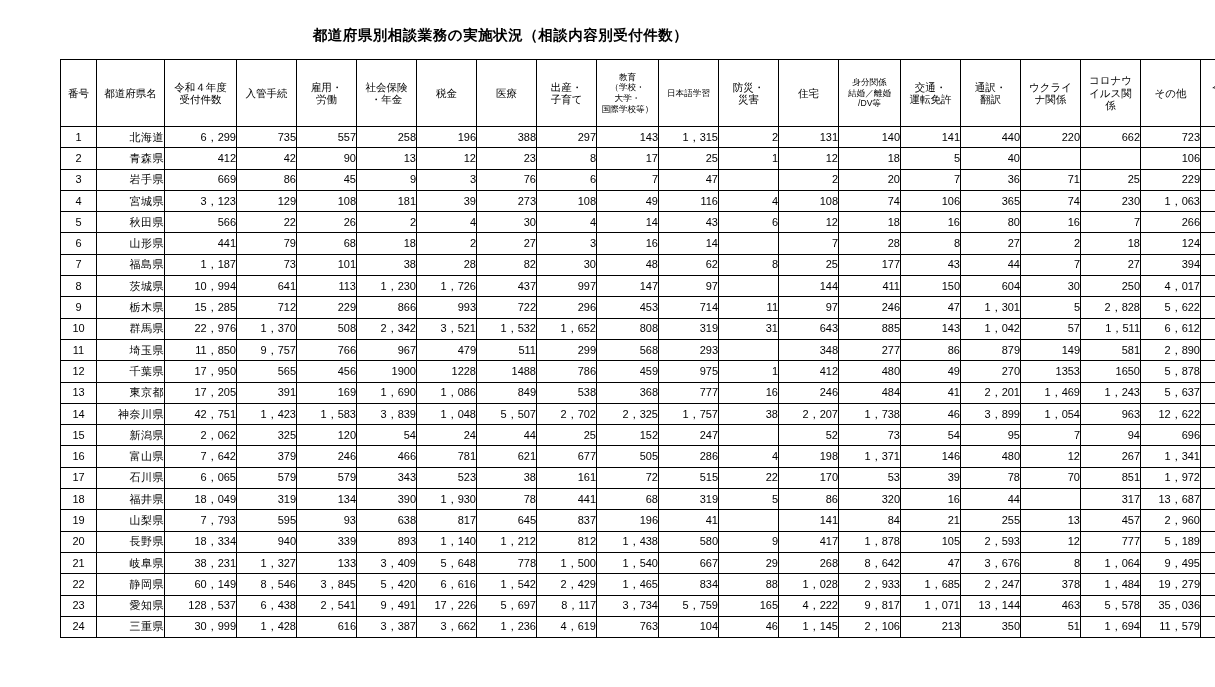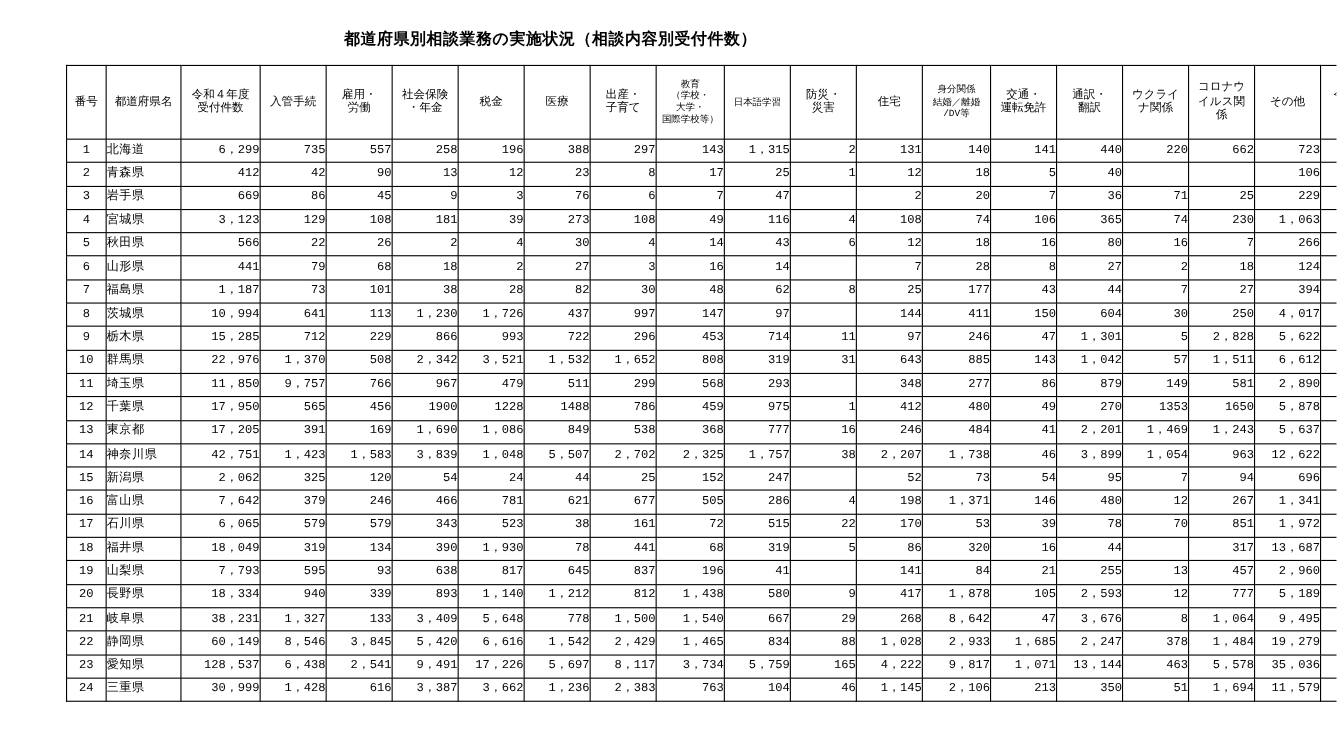--- a/index.html
+++ b/index.html
@@ -12,21 +12,20 @@
     height: 687px;
     font-family: "Liberation Sans", sans-serif;
     color: #000000;
     overflow: hidden;
   }
   .page {
     position: relative;
     width: 1001px;
     height: 687px;
     box-sizing: border-box;
-    font-family: Liberation Mono, monospace;
   }
   .doc-title {
     text-align: center;
     font-size: 14.5px;
     font-weight: bold;
     letter-spacing: 0.5px;
     padding-top: 26px;
     padding-bottom: 14px;
   }
   .table-wrap {
@@ -58,21 +57,21 @@
     line-height: 1.25;
   }
   table.survey tbody td {
     height: 20.3px;
     font-size: 11px;
   }
   td.num-col {
     text-align: center;
   }
   td.pref-col {
-    text-align: left;
+    text-align: right;
     letter-spacing: 0.5px;
   }
   td.val {
     text-align: right;
     padding-right: 5px;
     font-variant-numeric: tabular-nums;
   }
   
   col.c-no     { width: 36px; }
   col.c-pref   { width: 68px; }
@@ -703,21 +702,21 @@
           </tr>
           <tr>
             <td class="num-col">24</td>
             <td class="pref-col">三重県</td>
             <td class="val">30，999</td>
             <td class="val">1，428</td>
             <td class="val">616</td>
             <td class="val">3，387</td>
             <td class="val">3，662</td>
             <td class="val">1，236</td>
-            <td class="val">2，383</td>
+            <td class="val">4，619</td>
             <td class="val">763</td>
             <td class="val">104</td>
             <td class="val">46</td>
             <td class="val">1，145</td>
             <td class="val">2，106</td>
             <td class="val">213</td>
             <td class="val">350</td>
             <td class="val">51</td>
             <td class="val">1，694</td>
             <td class="val">11，579</td>

